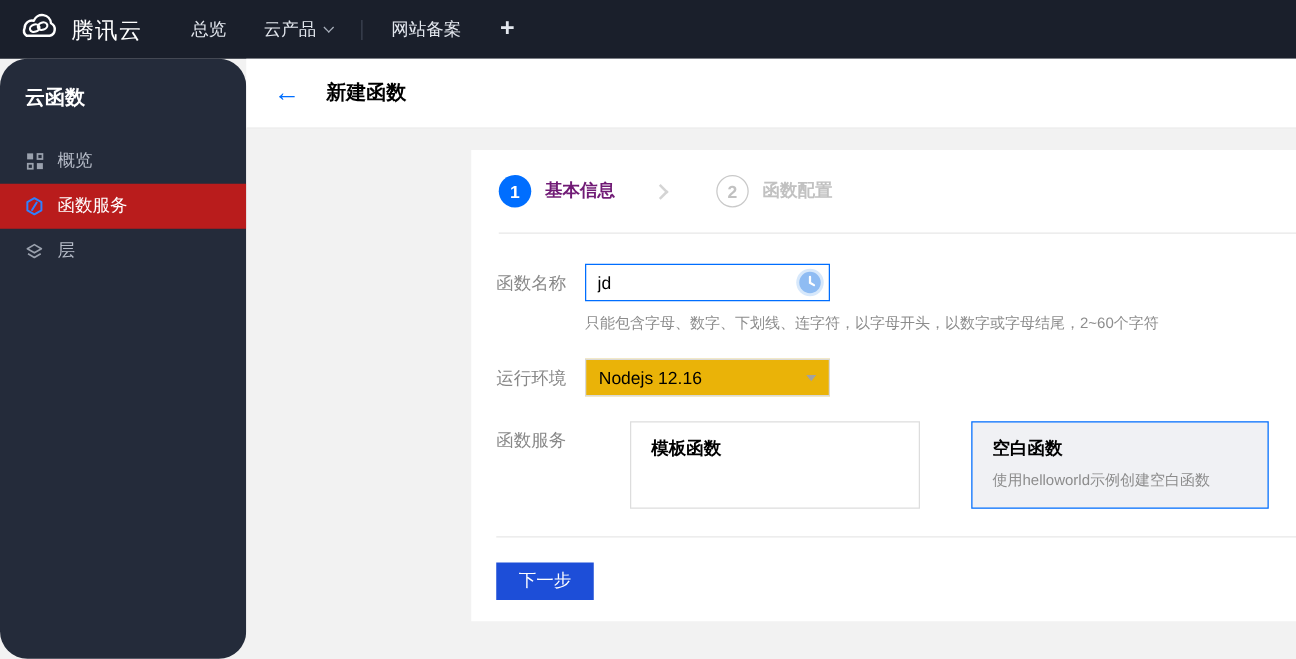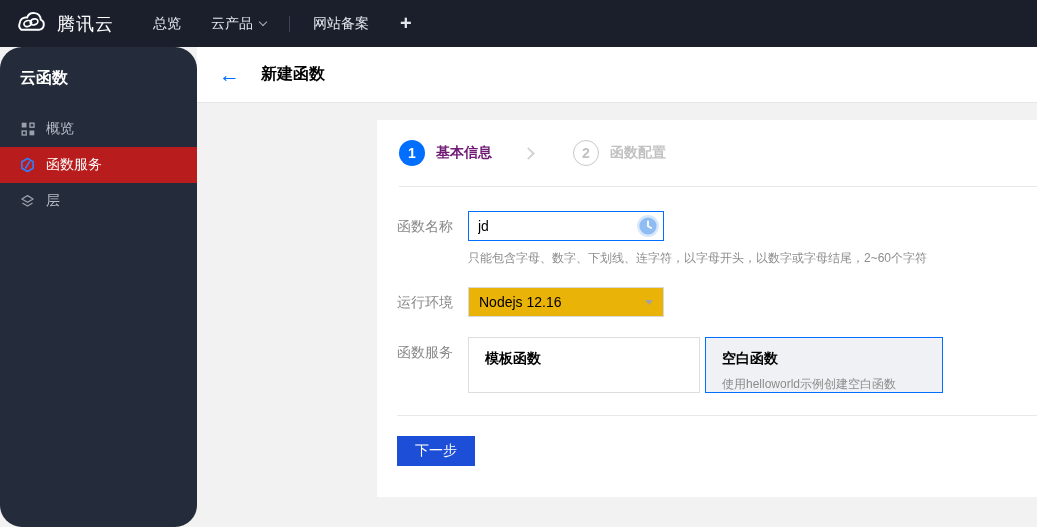--- a/index.html
+++ b/index.html
@@ -62,22 +62,22 @@
   .help { margin-top:9px; font-size:12px; color:#8c8c8c; }
 
   .select { width:196px; height:30px; border:1px solid #d9d9d9; background:#eab308;
     display:flex; align-items:center; padding:0 10px; font-size:14px; color:#000;
     position:relative; cursor:pointer; }
   .select-caret { position:absolute; right:10px; width:0; height:0;
     border-left:4.5px solid transparent; border-right:4.5px solid transparent;
     border-top:5px solid #a2a2a2; }
 
   .method-cards { display:flex; gap:5px; }
-  .method-card { width:232px; height:56px; border:1px solid #ddd; background:#fff;
-    padding:12px 16px; cursor:pointer; }
+  .method-card { width:232px; height:70px; border:1px solid #ddd; background:#fff;
+    padding:12px 16px; cursor:pointer;margin-left:36px; }
   .method-card.selected { width:238px; border:1px solid #006eff; background:#f0f1f4; }
   .method-title { font-size:14px; font-weight:bold; color:#000; }
   .method-desc { margin-top:8px; font-size:12px; color:#8c8c8c; }
 
   .footer-divider { border-top:1px solid #e8e8e8; margin-left:20px; margin-top:22px; }
   .next-btn { margin:20px 0 0 20px; width:78px; height:30px; background:#1d4ed8;
     color:#fff; border:none; font-size:14px; cursor:pointer; font-family:inherit; }
 </style>
 </head>
 <body>

